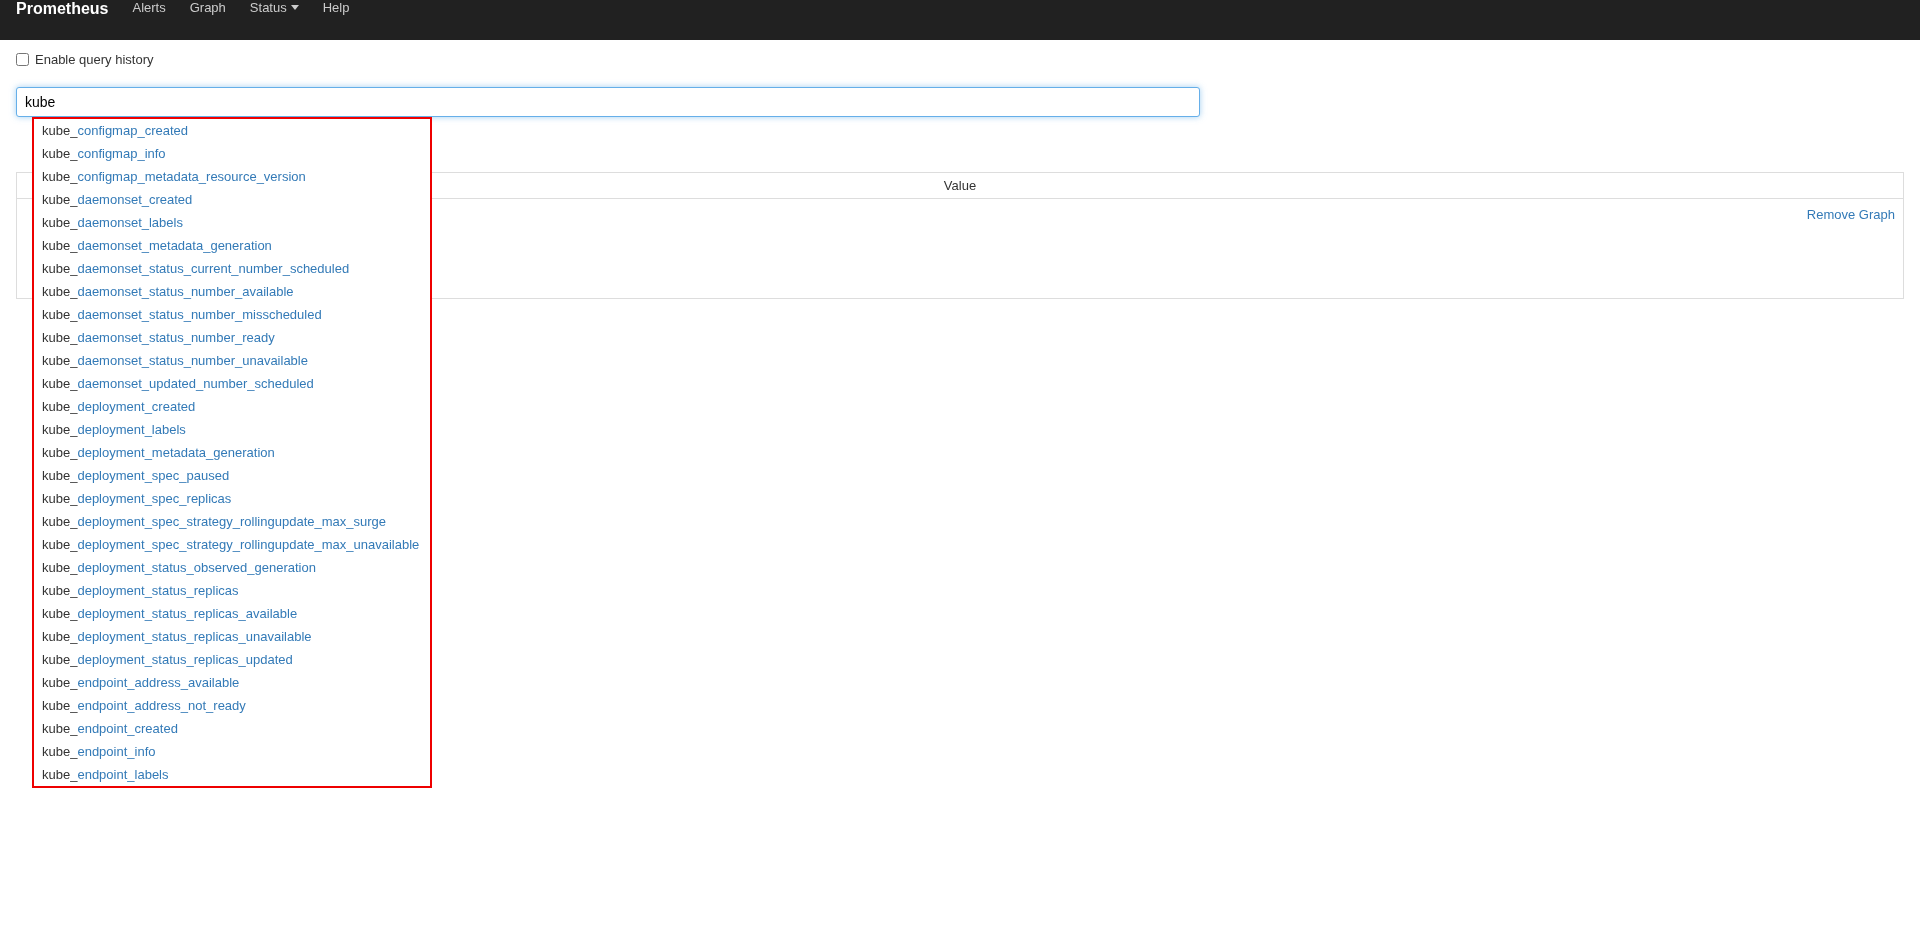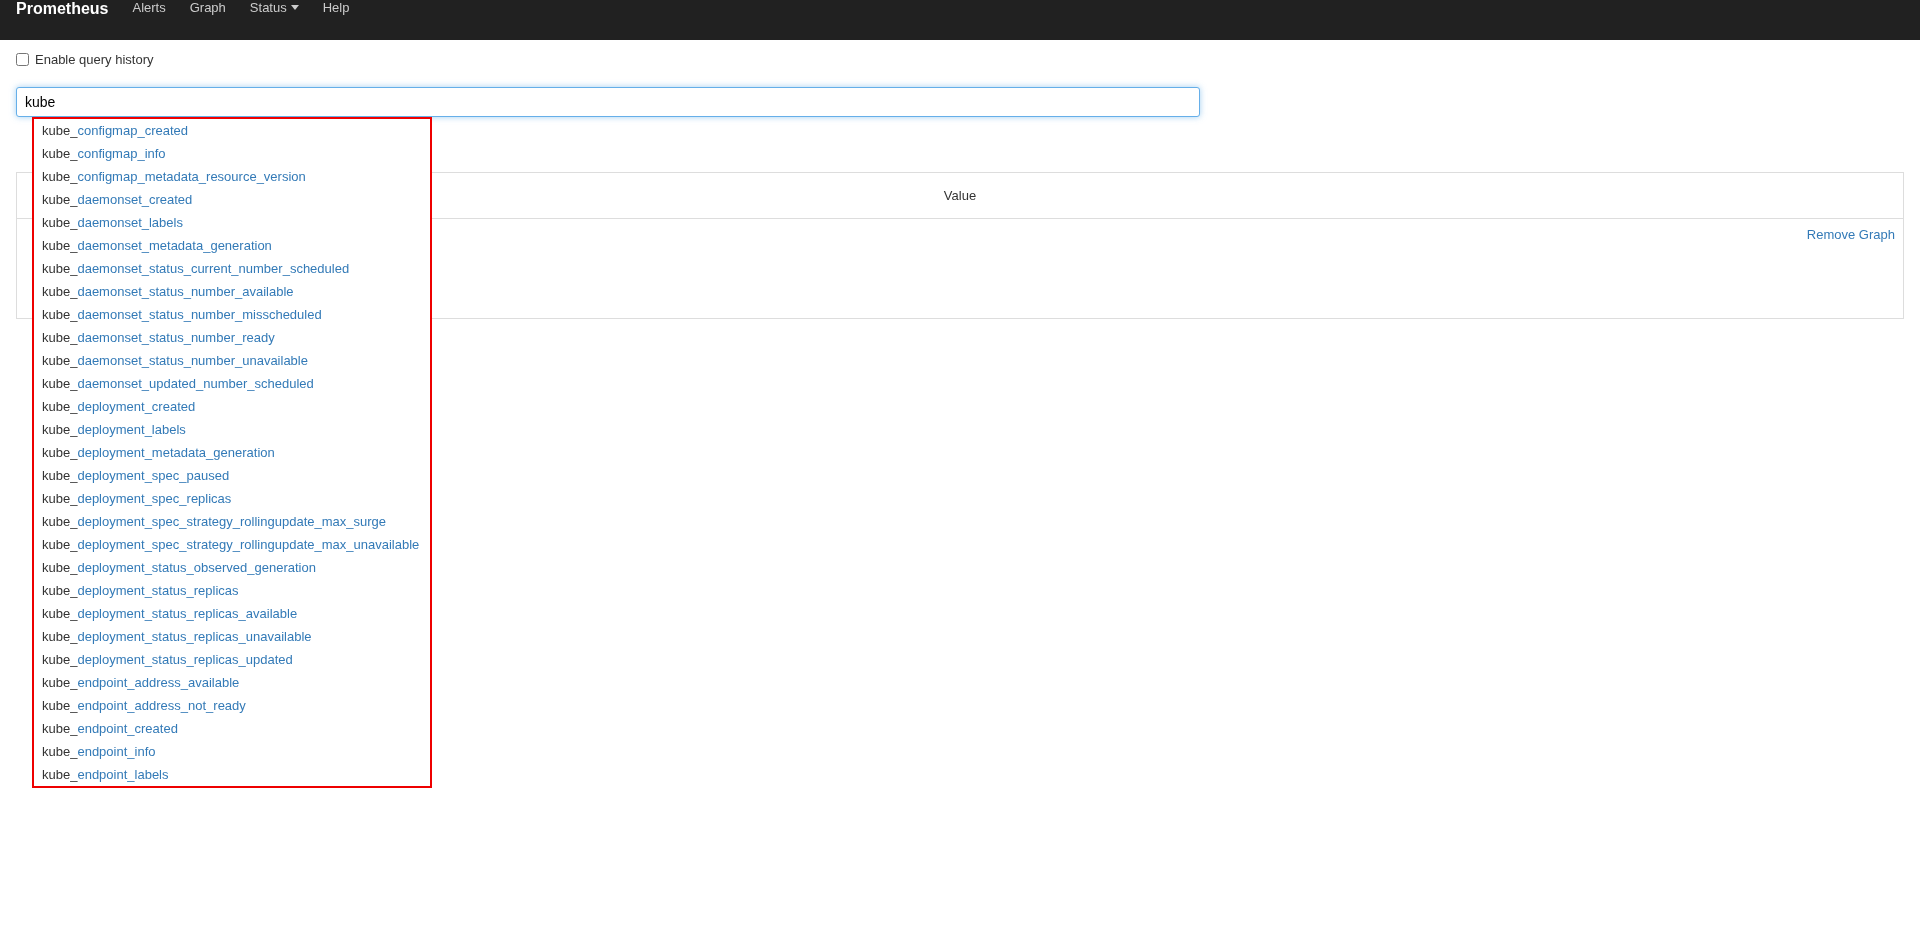--- a/index.html
+++ b/index.html
@@ -172,21 +172,21 @@
         <div class="autocomplete-item"><span class="prefix">kube_</span><span class="suffix">endpoint_created</span></div>
         <div class="autocomplete-item"><span class="prefix">kube_</span><span class="suffix">endpoint_info</span></div>
         <div class="autocomplete-item"><span class="prefix">kube_</span><span class="suffix">endpoint_labels</span></div>
       </div>
   </div>
 
   <div style="margin-top: 55px;">
     <table style="width: 100%; border-collapse: collapse; border: 1px solid #ddd;">
       <thead>
         <tr>
-          <th style="text-align: center; padding: 15px; font-weight: normal; font-size: 13px; border-bottom: 1px solid #ddd;">Value</th>
+          <th style="text-align: center; padding: 5px; font-weight: normal; font-size: 13px; border-bottom: 1px solid #ddd;">Value</th>
         </tr>
       </thead>
       <tbody>
         <tr>
           <td style="padding: 8px; text-align: right; height: 100px; vertical-align: top;">
             <a class="remove-graph-link">Remove Graph</a>
           </td>
         </tr>
       </tbody>
     </table>

